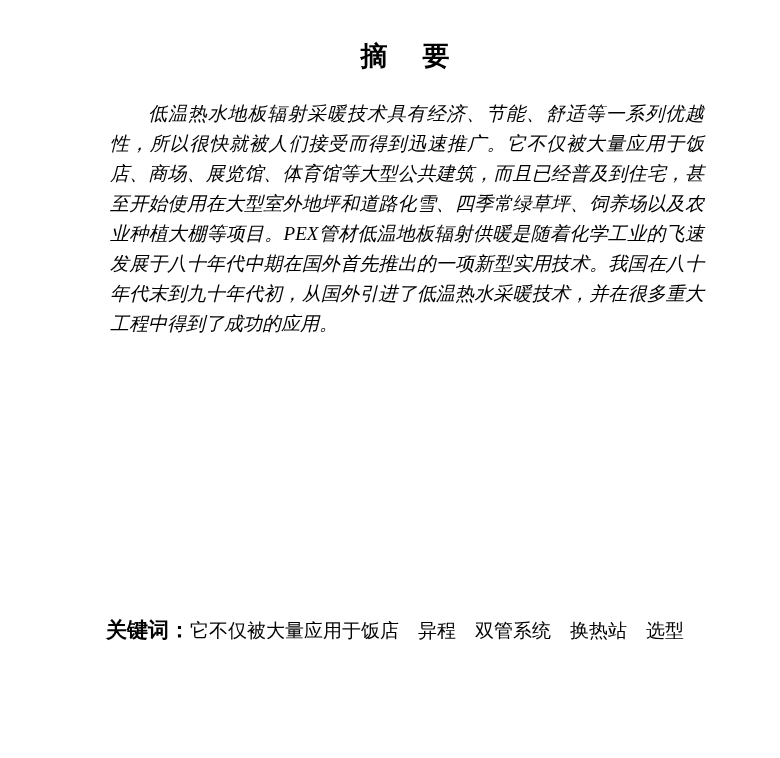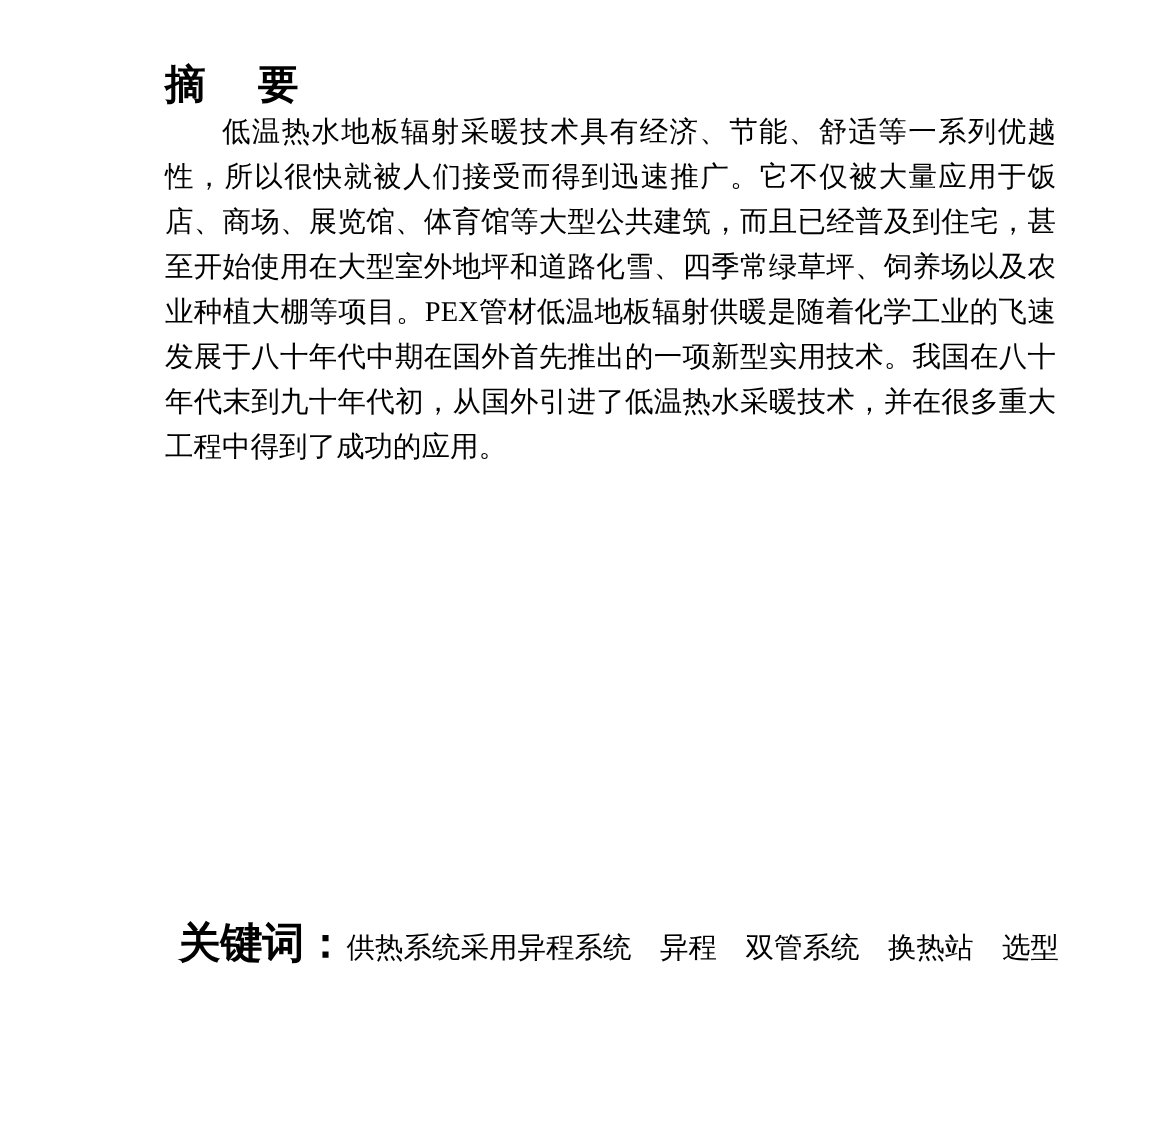--- a/index.html
+++ b/index.html
@@ -18,62 +18,63 @@
   .page {
     position: absolute;
     top: 0;
     left: 0;
     width: 780px;
     height: 758px;
     background: #ffffff;
   }
   .title {
     margin: 38px 76px 0 110px;
+    text-align: center;
     font-size: 27px;
     font-weight: bold;
     line-height: 36px;
     letter-spacing: 4px;
   }
   .body-text {
-    margin-top: 0;
+    margin-top: 25px;
+    font-style: italic;
   }
   .para {
     margin: 0 76px 0 110px;
     font-size: 19px;
     line-height: 30px;
     text-align: justify;
     text-indent: 2em;
     letter-spacing: 0;
   }
   .keywords {
     position: absolute;
     left: 106px;
     right: 60px;
     top: 596px;
     font-size: 19px;
     line-height: 30px;
     white-space: nowrap;
   }
   .kw-label {
     font-weight: bold;
-    font-size: 28px;
-    margin-left: 13px;
+    font-size: 21px;
   }
   .kw-text {
     font-size: 19px;
   }
 </style>
 </head>
 <body>
 
 <div class="page">
 
   <h1 class="title">摘　要</h1>
 
   <div class="body-text">
     <p class="para">低温热水地板辐射采暖技术具有经济、节能、舒适等一系列优越性，所以很快就被人们接受而得到迅速推广。它不仅被大量应用于饭店、商场、展览馆、体育馆等大型公共建筑，而且已经普及到住宅，甚至开始使用在大型室外地坪和道路化雪、四季常绿草坪、饲养场以及农业种植大棚等项目。PEX管材低温地板辐射供暖是随着化学工业的飞速发展于八十年代中期在国外首先推出的一项新型实用技术。我国在八十年代末到九十年代初，从国外引进了低温热水采暖技术，并在很多重大工程中得到了成功的应用。</p>
   </div>
 
   <p class="keywords">
-    <span class="kw-label">关键词：</span><span class="kw-text">供热系统采用异程系统　异程　双管系统　换热站　选型</span>
+    <span class="kw-label">关键词：</span><span class="kw-text">它不仅被大量应用于饭店　异程　双管系统　换热站　选型</span>
   </p>
 
 </div>
 
 </body></html>

